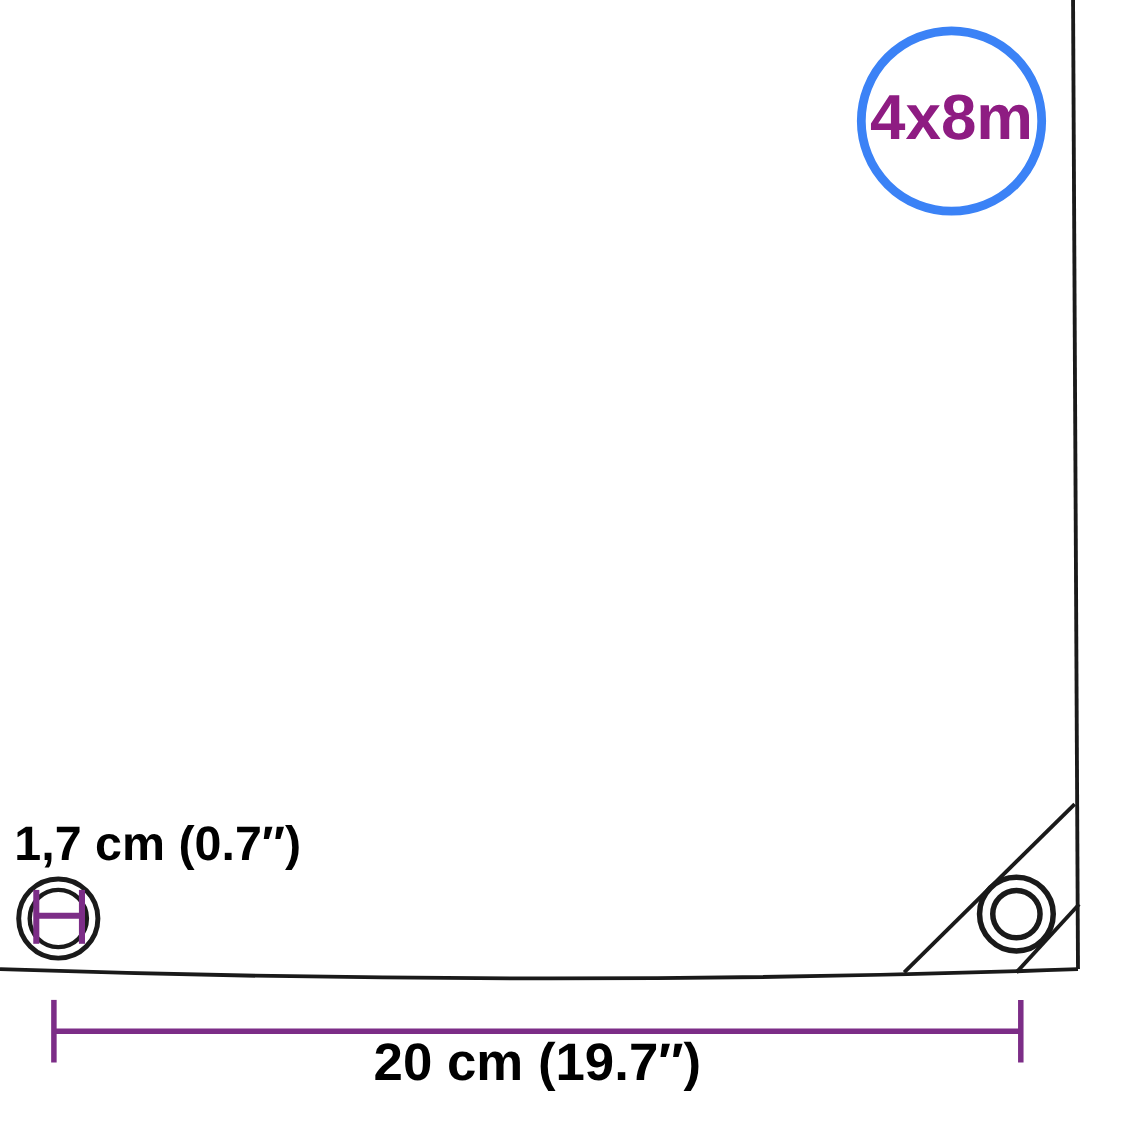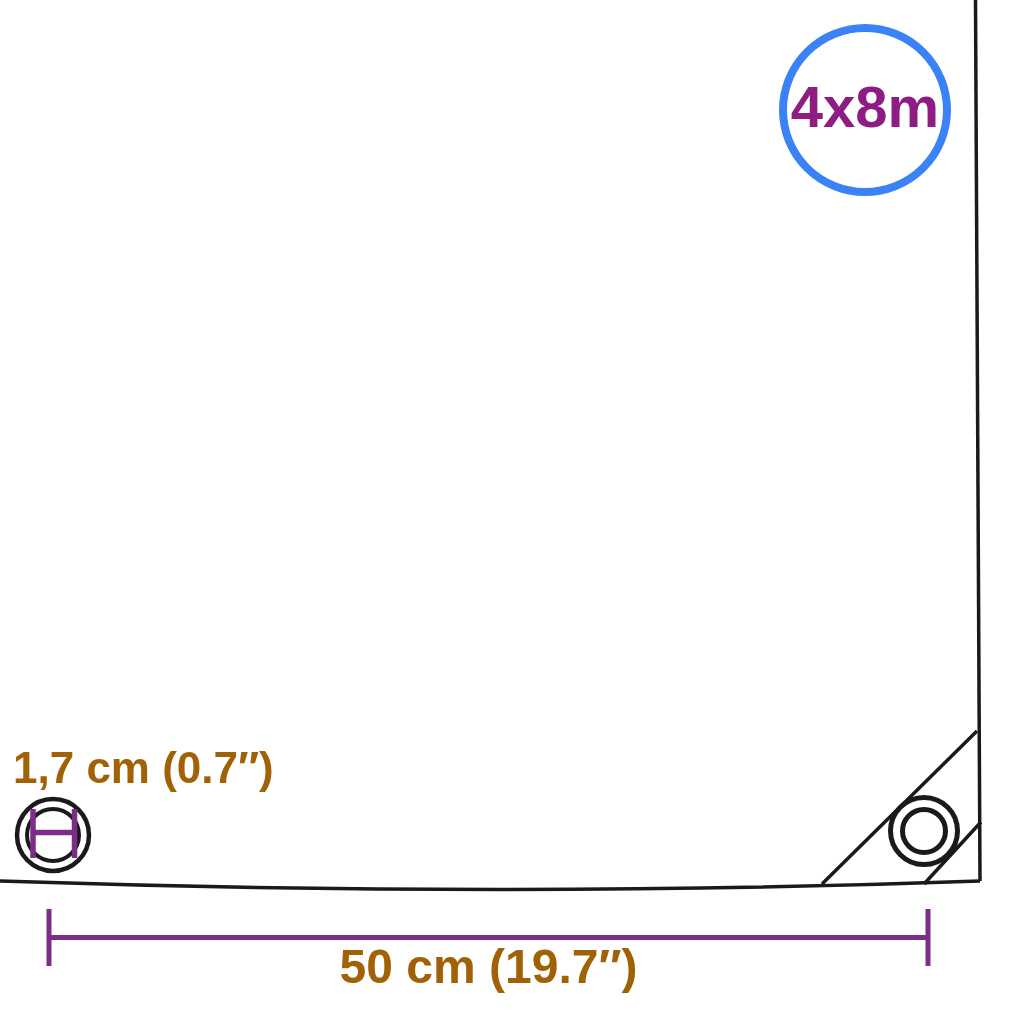--- a/index.html
+++ b/index.html
@@ -18,21 +18,21 @@
   #tarp-svg {
     position: absolute;
     left: 0;
     top: 0;
     width: 1024px;
     height: 1024px;
   }
   .label {
     position: absolute;
     font-weight: 700;
-    color: #a16207;
+    color: #000000;
     line-height: 1;
     white-space: nowrap;
   }
   #eyelet-diameter-label {
     left: 13px;
     top: 746px;
     font-size: 44px;
   }
   #edge-distance-label {
     left: 49px;
@@ -98,15 +98,15 @@
       <line x1="928" y1="909" x2="928" y2="966"></line>
     </g>
   </svg>
 
   <div id="size-badge">
     <span id="size-badge-label">4x8m</span>
   </div>
 
   <div class="label" id="eyelet-diameter-label">1,7 cm (0.7″)</div>
 
-  <div class="label" id="edge-distance-label">50 cm (19.7″)</div>
+  <div class="label" id="edge-distance-label">20 cm (19.7″)</div>
 
 </div>
 
 </body></html>

